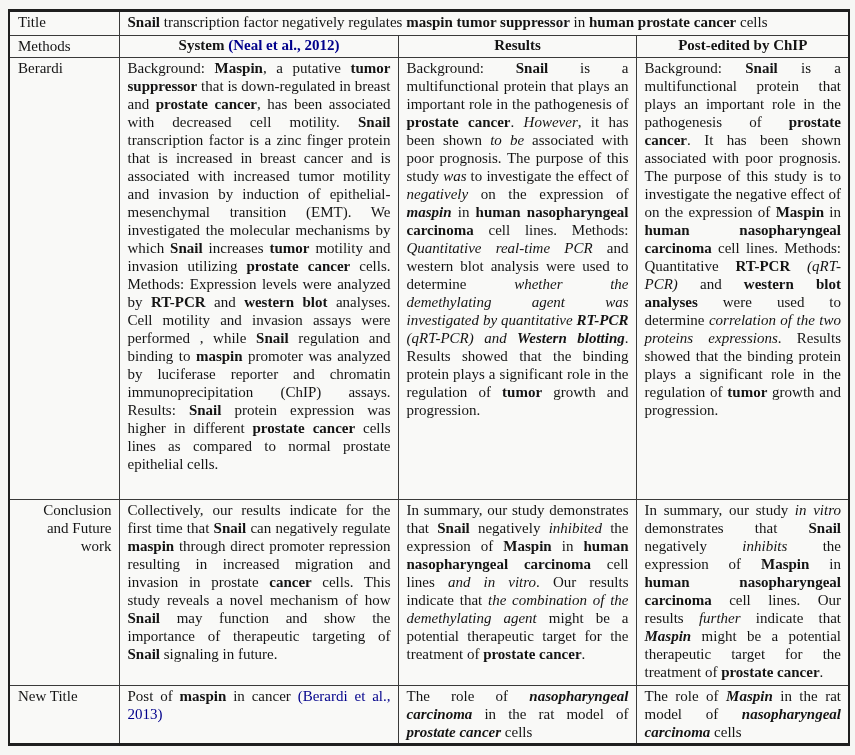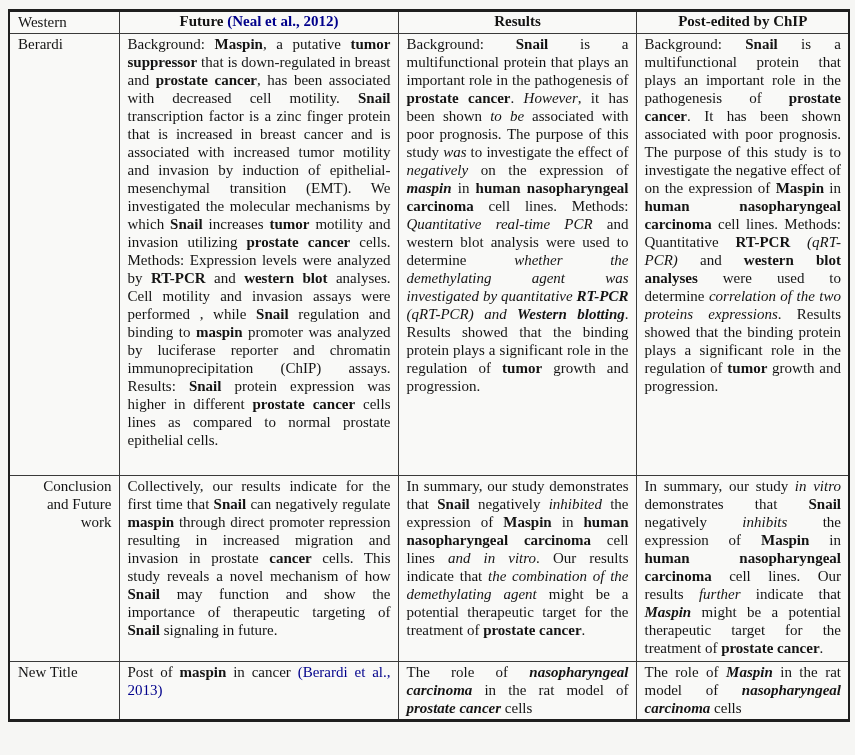--- a/index.html
+++ b/index.html
@@ -62,23 +62,27 @@
 
 <div class="page">
   <table class="cmp">
     <colgroup>
       <col style="width:110px">
       <col style="width:279px">
       <col style="width:238px">
       <col style="width:213px">
     </colgroup>
     <tbody>
+      <tr class="r-title">
+        <td class="lbl">Title</td>
+        <td colspan="3"><span class="st-b">Snail</span><span> transcription factor negatively regulates </span><span class="st-b">maspin tumor suppressor</span><span> in </span><span class="st-b">human prostate cancer</span><span> cells</span></td>
+      </tr>
       <tr class="r-out">
-        <td class="lbl">Western</td>
-        <td class="hdr"><span class="st-b">Future </span><span class="st-b st-cite">(Neal et al., 2012)</span></td>
+        <td class="lbl">Methods</td>
+        <td class="hdr"><span class="st-b">System </span><span class="st-b st-cite">(Neal et al., 2012)</span></td>
         <td class="hdr"><span class="st-b">Results</span></td>
         <td class="hdr"><span class="st-b">Post-edited by ChIP</span></td>
       </tr>
       <tr class="r-abs">
         <td class="lbl">Berardi</td>
         <td class="just"><span>Background: </span><span class="st-b">Maspin</span><span>, a putative </span><span class="st-b">tumor suppressor</span><span> that is down-regulated in breast and </span><span class="st-b">prostate cancer</span><span>, has been associated with decreased cell motility. </span><span class="st-b">Snail</span><span> transcription factor is a zinc finger protein that is increased in breast cancer and is associated with increased tumor motility and invasion by induction of epithelial-mesenchymal transition (EMT). We investigated the molecular mechanisms by which </span><span class="st-b">Snail</span><span> increases </span><span class="st-b">tumor</span><span> motility and invasion utilizing </span><span class="st-b">prostate cancer</span><span> cells. Methods: Expression levels were analyzed by </span><span class="st-b">RT-PCR</span><span> and </span><span class="st-b">western blot</span><span> analyses. Cell motility and invasion assays were performed , while </span><span class="st-b">Snail</span><span> regulation and binding to </span><span class="st-b">maspin</span><span> promoter was analyzed by luciferase reporter and chromatin immunoprecipitation (ChIP) assays. Results: </span><span class="st-b">Snail</span><span> protein expression was higher in different </span><span class="st-b">prostate cancer</span><span> cells lines as compared to normal prostate epithelial cells.</span></td>
         <td class="just"><span>Background: </span><span class="st-b">Snail</span><span> is a multifunctional protein that plays an important role in the pathogenesis of </span><span class="st-b">prostate cancer</span><span>. </span><span class="st-i">However</span><span>, it has been shown </span><span class="st-i">to be</span><span> associated with poor prognosis. The purpose of this study </span><span class="st-i">was</span><span> to investigate the effect of </span><span class="st-i">negatively</span><span> on the expression of </span><span class="st-b st-i">maspin</span><span> in </span><span class="st-b">human nasopharyngeal carcinoma</span><span> cell lines. Methods: </span><span class="st-i">Quantitative real-time PCR</span><span> and western blot analysis were used to determine </span><span class="st-i">whether the demethylating agent was investigated by quantitative </span><span class="st-b st-i">RT-PCR</span><span class="st-i"> (qRT-PCR) and </span><span class="st-b st-i">Western blotting</span><span>. Results showed that the binding protein plays a significant role in the regulation of </span><span class="st-b">tumor</span><span> growth and progression.</span></td>
         <td class="just"><span>Background: </span><span class="st-b">Snail</span><span> is a multifunctional protein that plays an important role in the pathogenesis of </span><span class="st-b">prostate cancer</span><span>. It has been shown associated with poor prognosis. The purpose of this study is to investigate the negative effect of on the expression of </span><span class="st-b">Maspin</span><span> in </span><span class="st-b">human nasopharyngeal carcinoma</span><span> cell lines. Methods: Quantitative </span><span class="st-b">RT-PCR</span><span> </span><span class="st-i">(qRT-PCR)</span><span> and </span><span class="st-b">western blot analyses</span><span> were used to determine </span><span class="st-i">correlation of the two proteins expressions</span><span>. Results showed that the binding protein plays a significant role in the regulation of </span><span class="st-b">tumor</span><span> growth and progression.</span></td>
       </tr>
       <tr class="r-conc">

